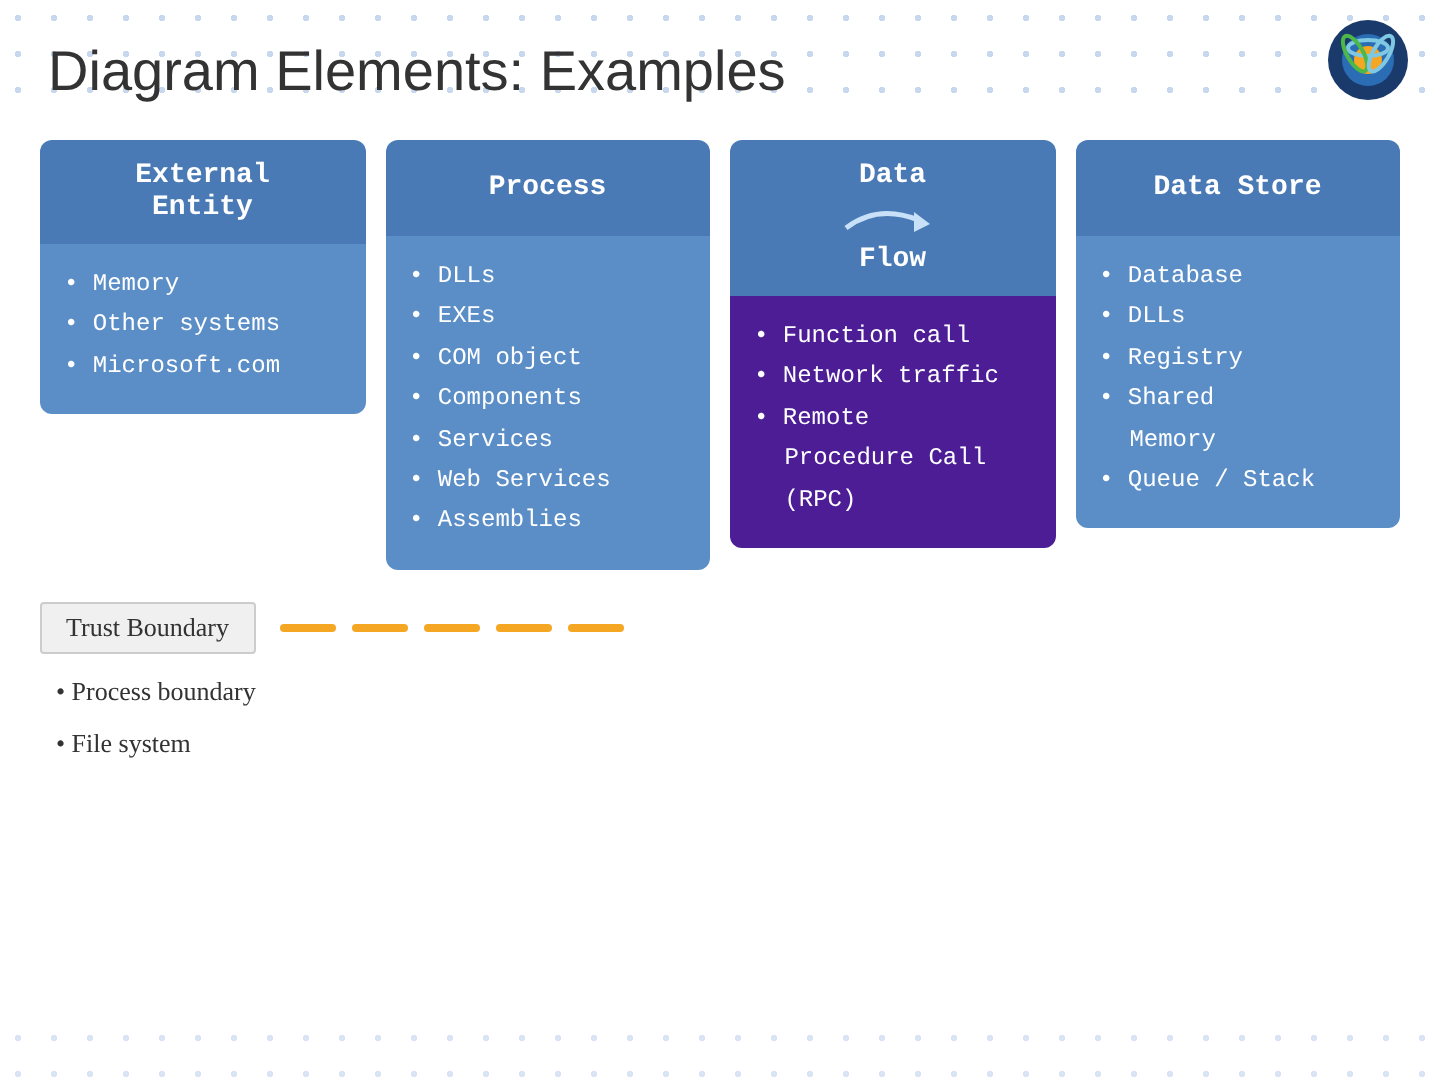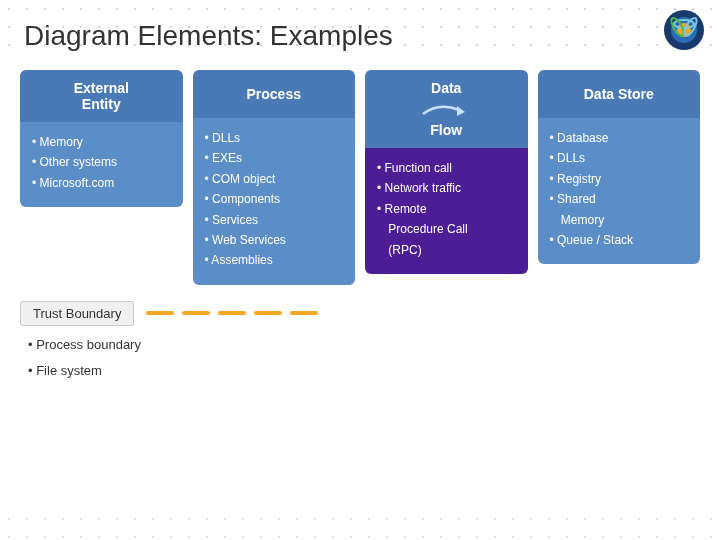--- a/index.html
+++ b/index.html
@@ -63,20 +63,21 @@
       gap: 10px;
       align-items: flex-start;
       margin-bottom: 16px;
     }
 
     
     .card {
       border-radius: 6px;
       overflow: hidden;
       flex: 1;
+      font-family: Liberation Mono, monospace;
     }
 
     .card-header {
       display: flex;
       align-items: center;
       justify-content: center;
       padding: 10px 8px;
       font-size: 14px;
       font-weight: 600;
       color: #fff;
@@ -119,20 +120,21 @@
     .flow-arrow svg {
       width: 50px;
       height: 22px;
     }
 
     
     .trust-boundary-section {
       margin-top: 4px;
       padding: 0 0 0 0;
       position: relative;
+      font-family: Liberation Serif, serif;
     }
 
     .trust-boundary-row {
       display: flex;
       align-items: center;
       gap: 12px;
       margin-bottom: 6px;
     }
     .trust-boundary-label {
       background: #f0f0f0;

